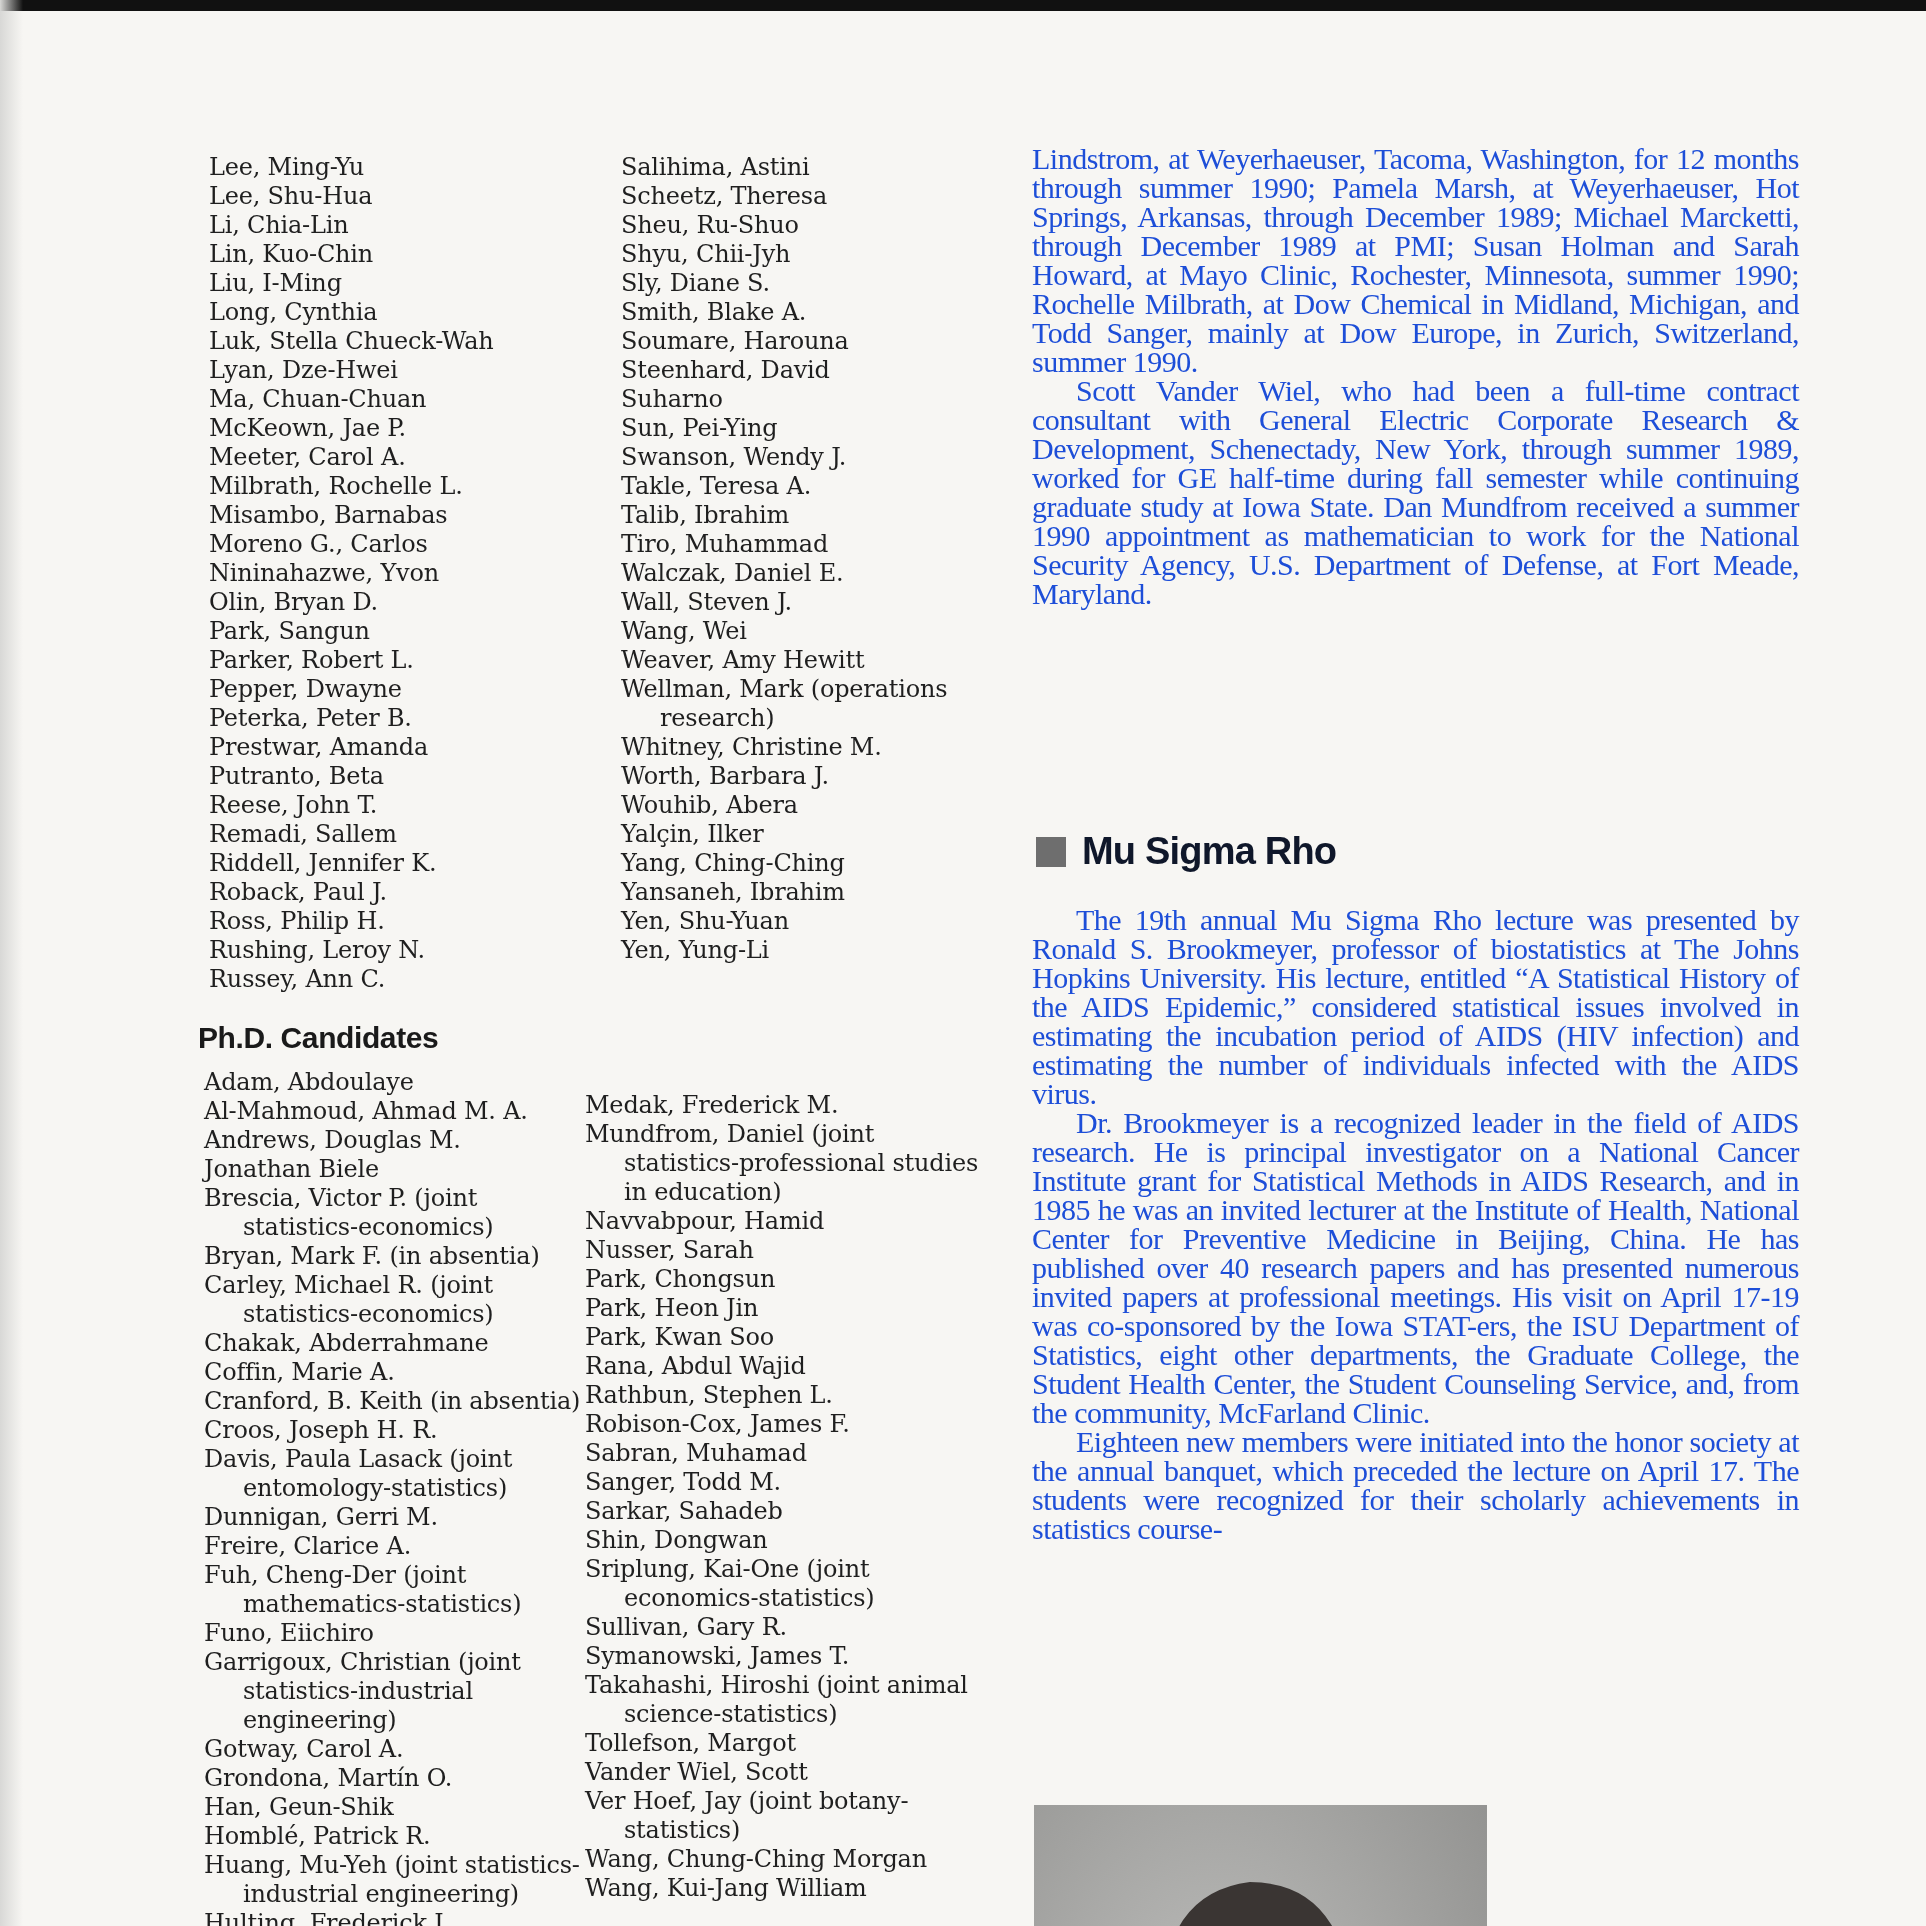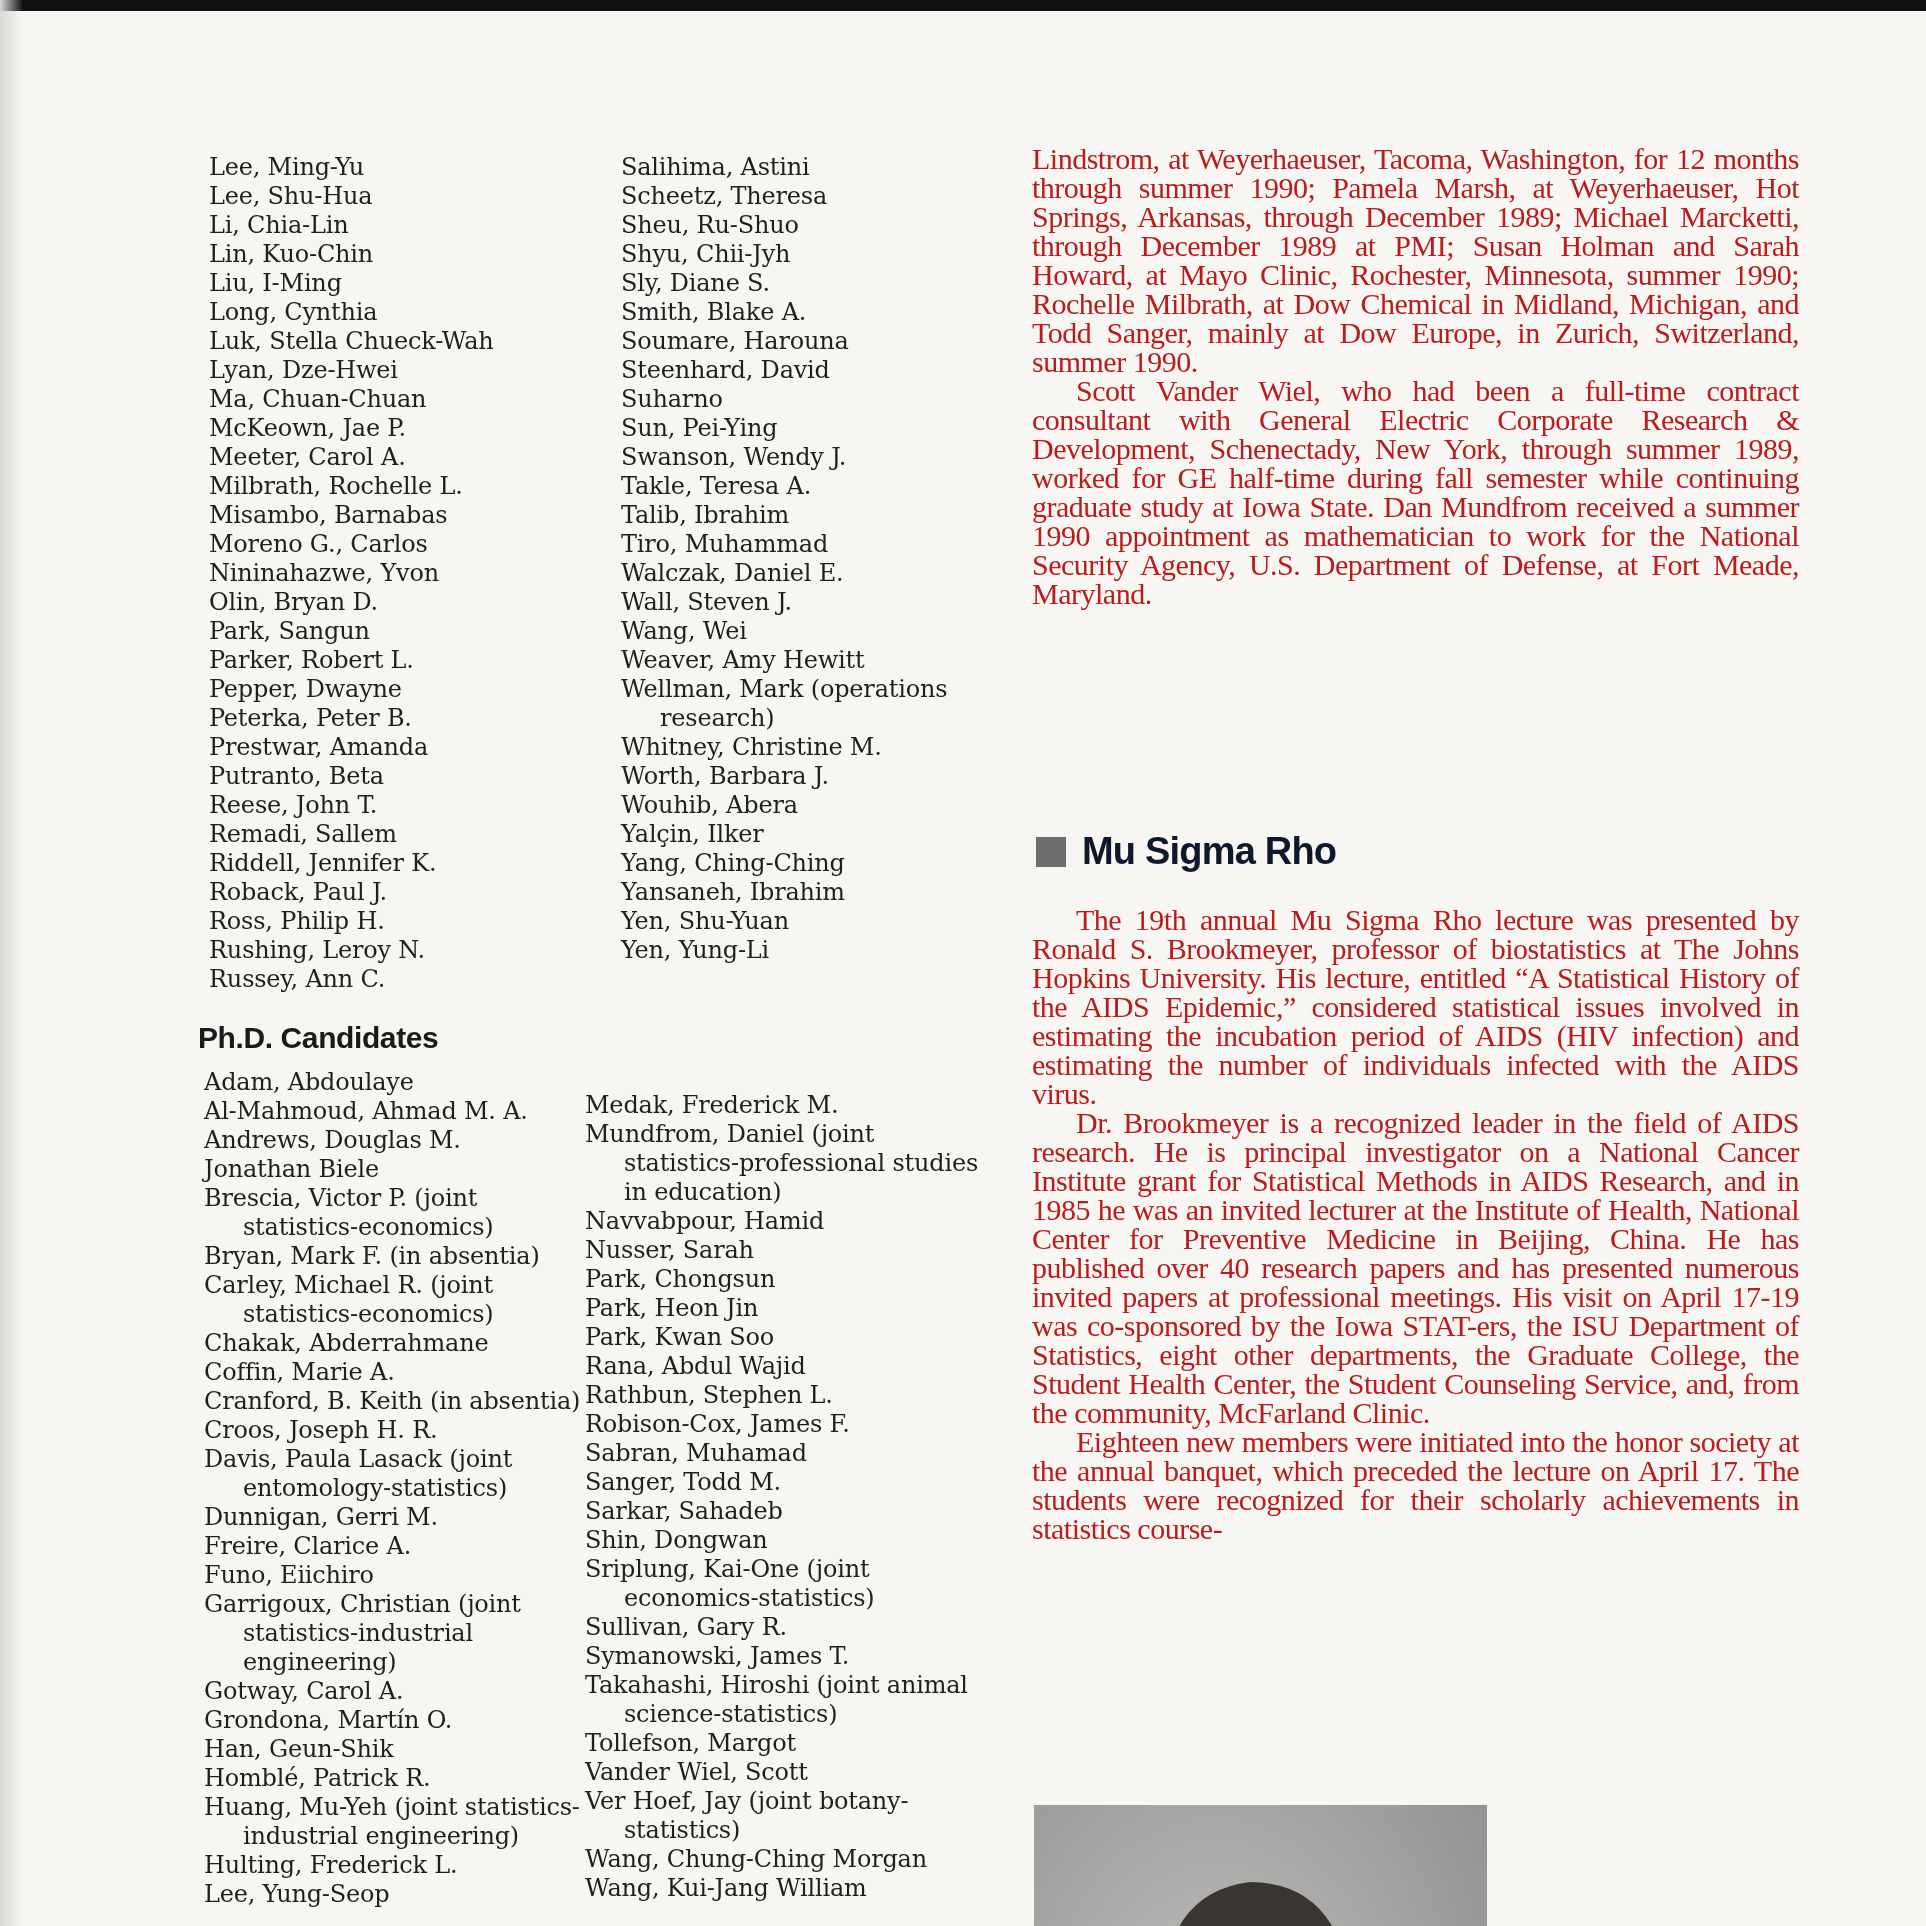--- a/index.html
+++ b/index.html
@@ -17,21 +17,21 @@
   .list li { padding-left: 39px; text-indent: -39px; }
   #col1-ms { left: 200px; top: 144px; width: 362px; }
   #col2-ms { left: 612px; top: 144px; width: 404px; }
   #col1-phd { left: 195px; top: 1059px; width: 381px; }
   #col2-phd { left: 576px; top: 1082px; width: 404px; }
   .phd-heading { position: absolute; left: 198px; top: 1021px;
     font-family: "Liberation Sans", sans-serif; font-weight: bold; font-size: 30px;
     letter-spacing: -0.4px; margin: 0; color: #1a1a1a; }
   .prose { position: absolute; font-family: "Liberation Serif", serif;
     font-size: 30px; line-height: 29px; text-align: justify; letter-spacing: -0.5px;
-    color: #b91c1c; }
+    color: #1d4ed8; }
   .prose p { margin: 0; text-indent: 0; }
   .prose p.indent { text-indent: 44px; }
   #right-top { left: 1032px; top: 144px; width: 767px; }
   .section-heading { position: absolute; left: 1036px; top: 830px; margin: 0;
     font-family: "Liberation Sans", sans-serif; font-weight: bold; font-size: 38px;
     letter-spacing: -0.8px; color: #0f172a; display: flex; align-items: center; }
   .section-heading .square { display: inline-block; width: 30px; height: 30px;
     background: #6e6e6e; margin-right: 16px; }
   #right-msr { left: 1032px; top: 905px; width: 767px; }
   .photo { position: absolute; left: 1034px; top: 1805px; width: 453px; height: 582px;
@@ -113,20 +113,21 @@
     <li>Brescia, Victor P. (joint statistics-economics)</li>
     <li>Bryan, Mark F. (in absentia)</li>
     <li>Carley, Michael R. (joint statistics-economics)</li>
     <li>Chakak, Abderrahmane</li>
     <li>Coffin, Marie A.</li>
     <li>Cranford, B. Keith (in absentia)</li>
     <li>Croos, Joseph H. R.</li>
     <li>Davis, Paula Lasack (joint entomology-statistics)</li>
     <li>Dunnigan, Gerri M.</li>
     <li>Freire, Clarice A.</li>
+    <li>Fuh, Cheng-Der (joint mathematics-statistics)</li>
     <li>Funo, Eiichiro</li>
     <li>Garrigoux, Christian (joint statistics-industrial engineering)</li>
     <li>Gotway, Carol A.</li>
     <li>Grondona, Martín O.</li>
     <li>Han, Geun-Shik</li>
     <li>Homblé, Patrick R.</li>
     <li>Huang, Mu-Yeh (joint statistics-industrial engineering)</li>
     <li>Hulting, Frederick L.</li>
     <li>Lee, Yung-Seop</li>
   </ul>

